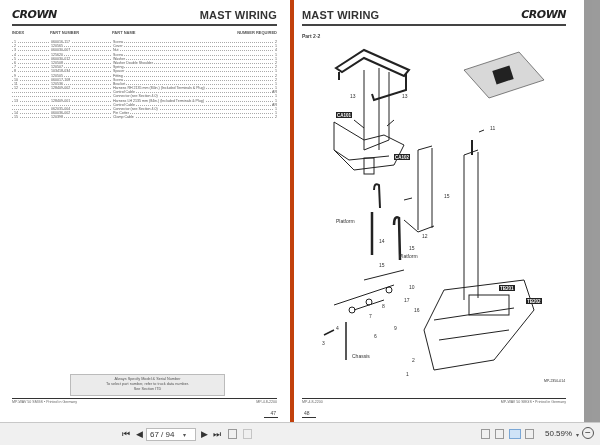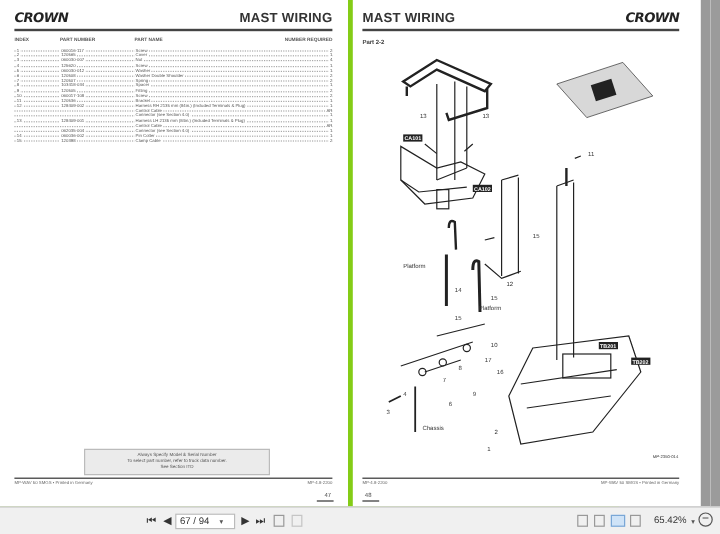--- a/index.html
+++ b/index.html
@@ -1,17 +1,17 @@
 <!DOCTYPE html>
 <html><head>
 <meta charset="utf-8">
 <style>
   * { box-sizing: border-box; margin: 0; padding: 0; }
   html, body { width: 600px; height: 445px; overflow: hidden; background: #9b9b9b; font-family: "Liberation Sans", sans-serif; }
-  .viewer { position: relative; width: 516px; height: 445px; background: #84cc16; border-radius: 26px; }
+  .viewer { position: relative; width: 516px; height: 445px; background: #c2410c; border-radius: 26px; }
   .page { position: absolute; top: 0; background: #fff; height: 422px; overflow: hidden; }
   .page.left { left: 0; width: 290px; }
   .page.right { left: 294px; width: 298px; }
   .vscroll { position: absolute; right: 0; top: 0; width: 8px; height: 422px; background: #9a9a9a; }
 
   .logo { font-family: "DejaVu Sans", sans-serif; font-weight: bold; font-size: 11px; letter-spacing: -0.5px; color: #222; font-style: italic; }
   .title { font-weight: bold; font-size: 11px; color: #333; letter-spacing: 0.2px; }
   .hdr { position: absolute; top: 8px; display: flex; justify-content: space-between; align-items: flex-end; }
   .hr { position: absolute; height: 2px; background: #444; }
 
@@ -306,17 +306,17 @@
     <span class="dd-arrow">▾</span>
     <span class="tb-btn" style="left:201px">▶</span>
     <span class="tb-btn" style="left:213px">⏭</span>
     <span class="layout-icon" style="left:228px"></span>
     <span class="layout-icon" style="left:243px;opacity:.5"></span>
 
     <span class="layout-icon" style="left:481px"></span>
     <span class="layout-icon" style="left:495px"></span>
     <span class="layout-icon active" style="left:509px;width:12px"></span>
     <span class="layout-icon" style="left:525px"></span>
-    <span class="zoom-val">65.42%</span>
+    <span class="zoom-val">50.59%</span>
     <span class="zoom-dd">▾</span>
     <span class="zoom-out">−</span>
   </div>
 </div>
 
 </body></html>

